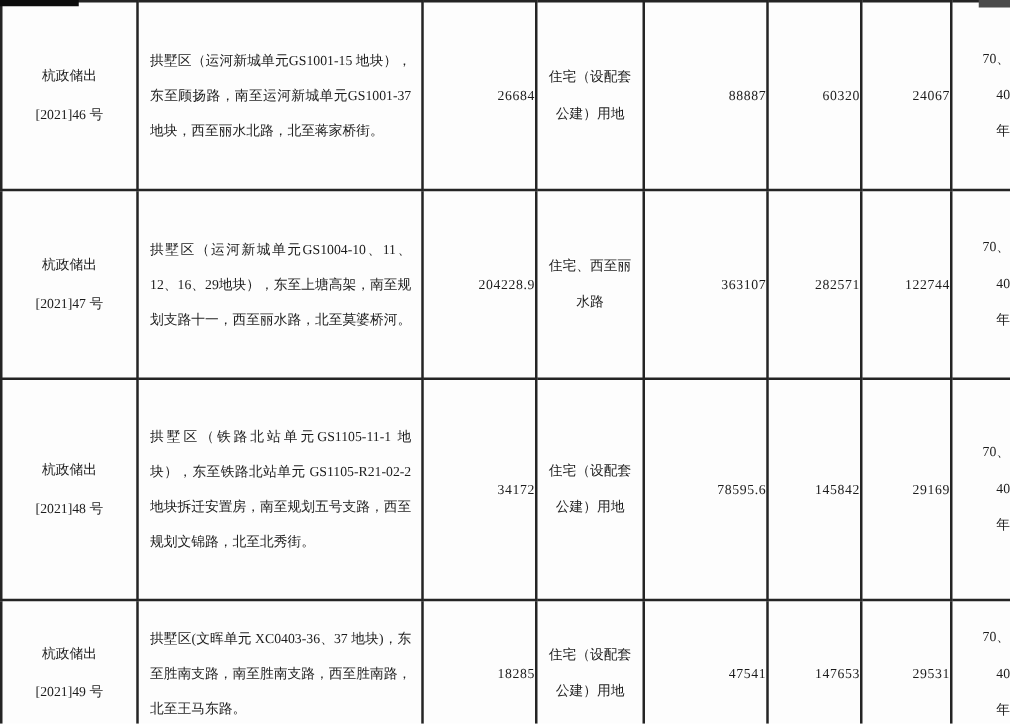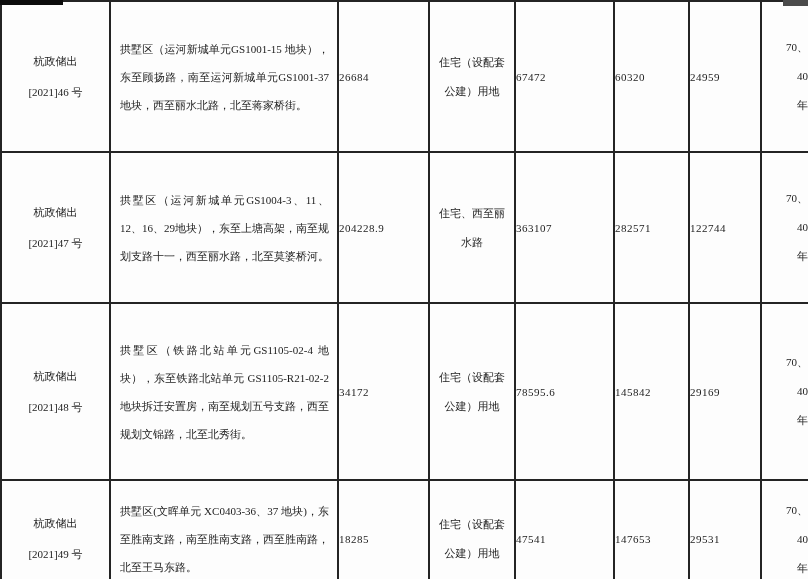--- a/index.html
+++ b/index.html
@@ -35,21 +35,21 @@
     text-align: center;
     white-space: pre-line;
     line-height: 31px;
   }
   .c-desc {
     text-align: justify;
     text-justify: inter-character;
     padding: 4px 8px 4px 9px;
     line-height: 28px;
   }
-  .c-num { text-align: left; letter-spacing: 0.5px; }
+  .c-num { text-align: right; letter-spacing: 0.5px; }
   .c-use {
     text-align: center;
     line-height: 29px;
     padding: 0 7px;
   }
   .c-years {
     text-align: right;
     white-space: pre-line;
     line-height: 29px;
   }
@@ -87,44 +87,44 @@
       <col style="width:72px">
       <col style="width:48px">
     </colgroup>
     <tbody>
       <tr class="r1">
         <td class="c-id">杭政储出
 [2021]46 号</td>
         <td class="c-desc">拱墅区（运河新城单元GS1001-15 地块），东至顾扬路，南至运河新城单元GS1001-37 地块，西至丽水北路，北至蒋家桥街。</td>
         <td class="c-num">26684</td>
         <td class="c-use">住宅（设配套公建）用地</td>
-        <td class="c-num">67472</td>
+        <td class="c-num">88887</td>
         <td class="c-num">60320</td>
-        <td class="c-num">24959</td>
+        <td class="c-num">24067</td>
         <td class="c-years">70、
 40
 年</td>
       </tr>
       <tr class="r2">
         <td class="c-id">杭政储出
 [2021]47 号</td>
-        <td class="c-desc">拱墅区（运河新城单元GS1004-3、11、12、16、29地块），东至上塘高架，南至规划支路十一，西至丽水路，北至莫婆桥河。</td>
+        <td class="c-desc">拱墅区（运河新城单元GS1004-10、11、12、16、29地块），东至上塘高架，南至规划支路十一，西至丽水路，北至莫婆桥河。</td>
         <td class="c-num">204228.9</td>
         <td class="c-use">住宅、西至丽水路</td>
         <td class="c-num">363107</td>
         <td class="c-num">282571</td>
         <td class="c-num">122744</td>
         <td class="c-years">70、
 40
 年</td>
       </tr>
       <tr class="r3">
         <td class="c-id">杭政储出
 [2021]48 号</td>
-        <td class="c-desc">拱墅区（铁路北站单元GS1105-02-4 地块），东至铁路北站单元 GS1105-R21-02-2地块拆迁安置房，南至规划五号支路，西至规划文锦路，北至北秀街。</td>
+        <td class="c-desc">拱墅区（铁路北站单元GS1105-11-1 地块），东至铁路北站单元 GS1105-R21-02-2地块拆迁安置房，南至规划五号支路，西至规划文锦路，北至北秀街。</td>
         <td class="c-num">34172</td>
         <td class="c-use">住宅（设配套公建）用地</td>
         <td class="c-num">78595.6</td>
         <td class="c-num">145842</td>
         <td class="c-num">29169</td>
         <td class="c-years">70、
 40
 年</td>
       </tr>
       <tr class="r4">

